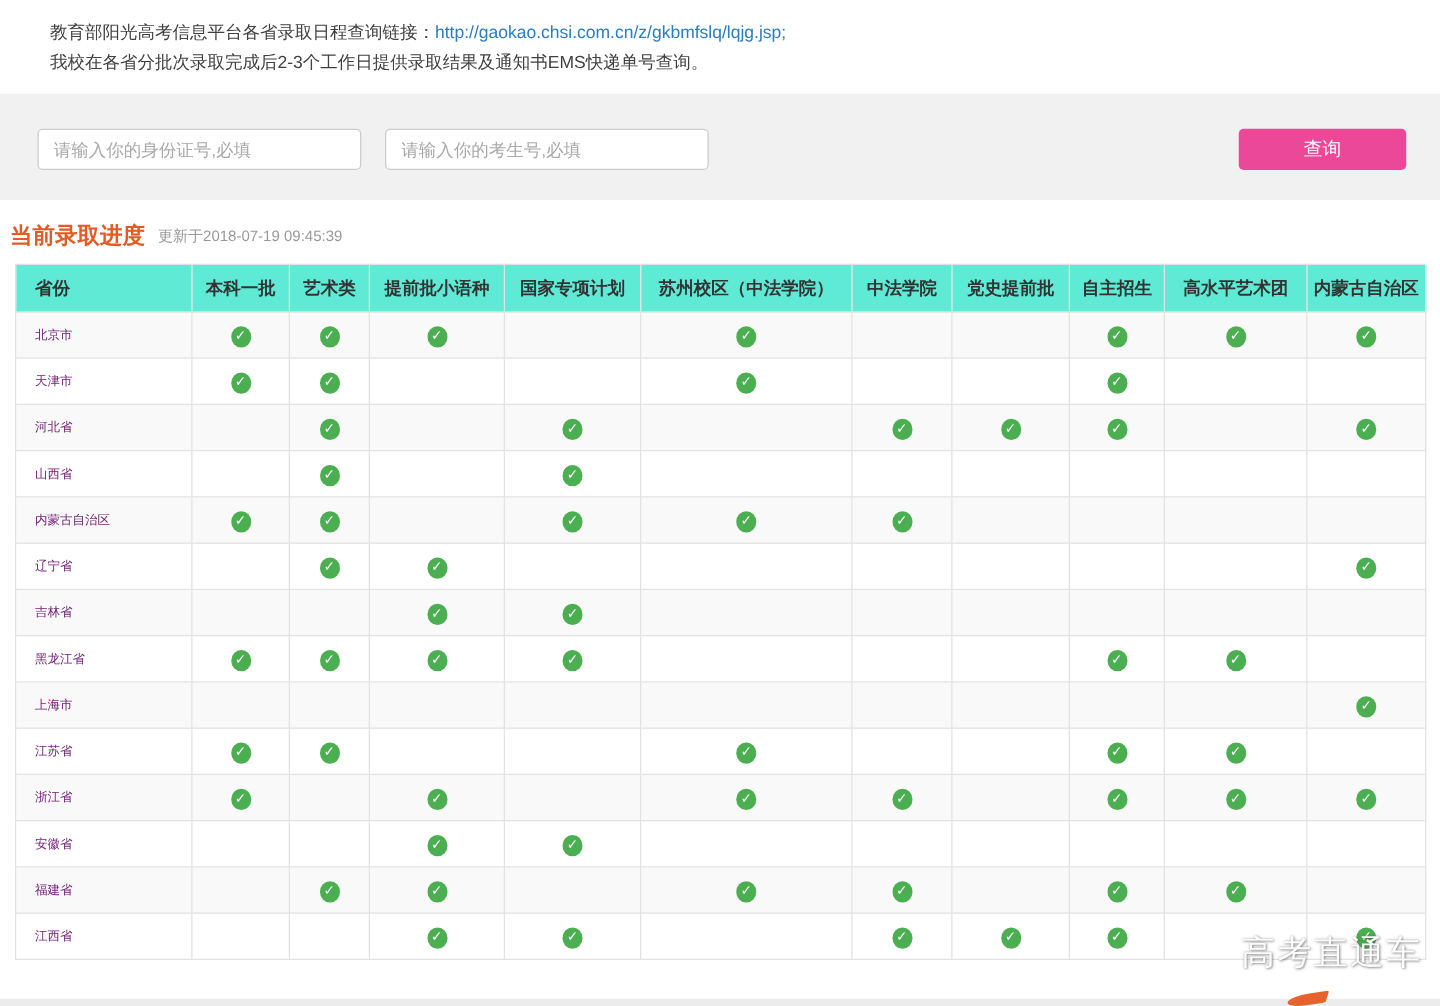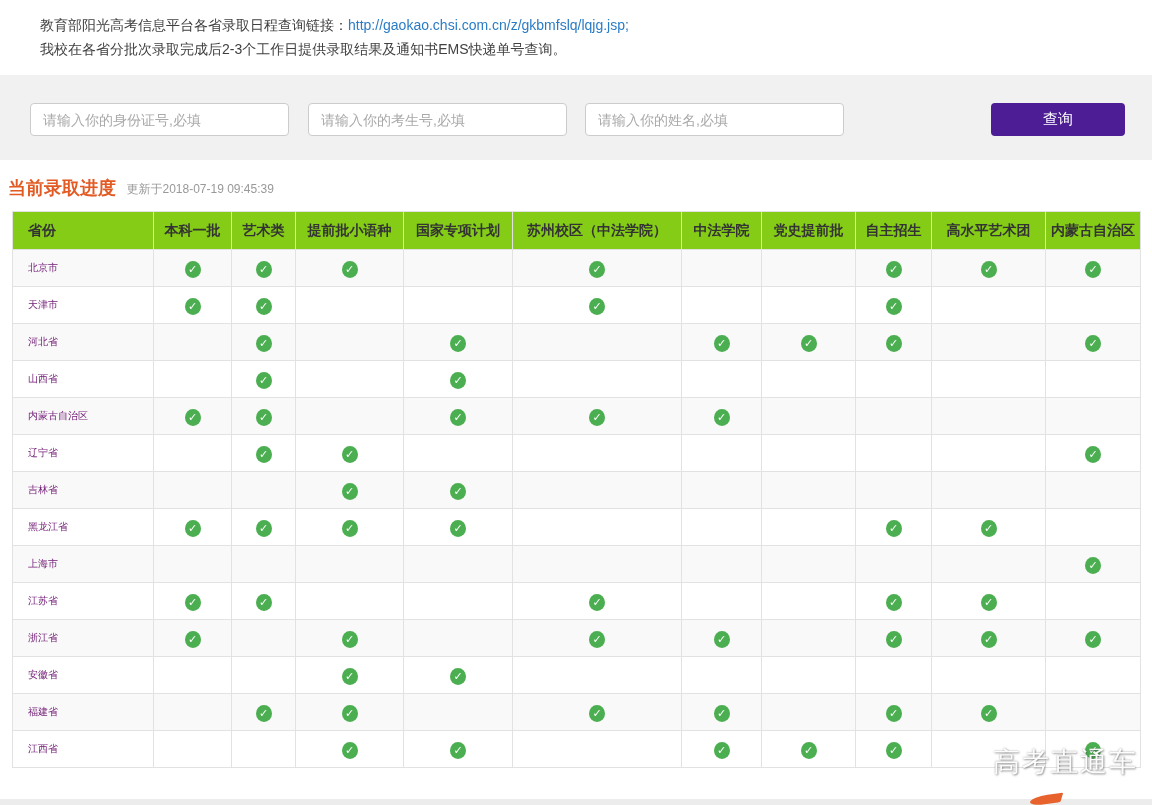--- a/index.html
+++ b/index.html
@@ -16,36 +16,36 @@
     background:#f1f1f1; }
   .query-band input { position:absolute; top:28px; height:33px; width:259px;
     border:1px solid #ccc; border-radius:4px; background:#fff; padding:10px 12px;
     font-size:14px; color:#555; outline:none;
     font-family:"Liberation Sans","DejaVu Sans",sans-serif; }
   .query-band input::placeholder { color:#a9a9a9; }
   .input-id   { left:30px; }
   .input-exam { left:308px; }
   .input-name { left:585px; }
   .query-btn { position:absolute; top:28px; right:27px; width:134px; height:33px;
-    background:#4c1d95; color:#fff; border:none; border-radius:4px; font-size:15px;
+    background:#ec4899; color:#fff; border:none; border-radius:4px; font-size:15px;
     cursor:pointer; font-family:"Liberation Sans","DejaVu Sans",sans-serif; }
 
   
   .section-head { position:absolute; top:176px; left:8px; white-space:nowrap; }
   .section-title { display:inline-block; font-size:18px; font-weight:bold; color:#e25b24; }
   .section-updated { display:inline-block; font-size:12px; color:#999; margin-left:6px;
     vertical-align:1px; }
 
   
   .progress-table { position:absolute; top:211px; left:12px; width:1128px;
     border-collapse:collapse; table-layout:fixed; }
   .progress-table th, .progress-table td { border:1px solid #e2e2e2; height:37px;
     text-align:center; vertical-align:middle; }
   .progress-table th { height:38px; font-size:14px; font-weight:bold; color:#333;
-    background:#84cc16; }
+    background:#5eead4; }
   .progress-table th.col-province, .progress-table td.cell-province {
     text-align:left; padding-left:15px; }
   .progress-table td.cell-province { font-size:10px; color:#701a75; }
   .progress-table tr.stripe td { background:#f9f9f9; }
   .check { display:inline-block; width:16px; height:17px; border-radius:50%;
     background:#4bae50; color:#fff; font-size:11px; line-height:17px;
     text-align:center; font-weight:bold; }
 
   
   .watermark { position:absolute; top:744px; left:993px; font-size:27px;
@@ -63,21 +63,20 @@
 <div class="page">
 
   <div class="notice">
     <div><span>教育部阳光高考信息平台各省录取日程查询链接：</span><a href="#">http://gaokao.chsi.com.cn/z/gkbmfslq/lqjg.jsp;</a></div>
     <div>我校在各省分批次录取完成后2-3个工作日提供录取结果及通知书EMS快递单号查询。</div>
   </div>
 
   <div class="query-band">
     <input class="input-id" type="text" placeholder="请输入你的身份证号,必填" style="">
     <input class="input-exam" type="text" placeholder="请输入你的考生号,必填" style="">
-    <input class="input-name" type="text" placeholder="请输入你的姓名,必填" style="">
     <button class="query-btn">查询</button>
   </div>
 
   <div class="section-head">
     <span class="section-title">当前录取进度</span>
     <span class="section-updated">更新于2018-07-19 09:45:39</span>
   </div>
 
   <table class="progress-table">
     <colgroup id="table-cols">

